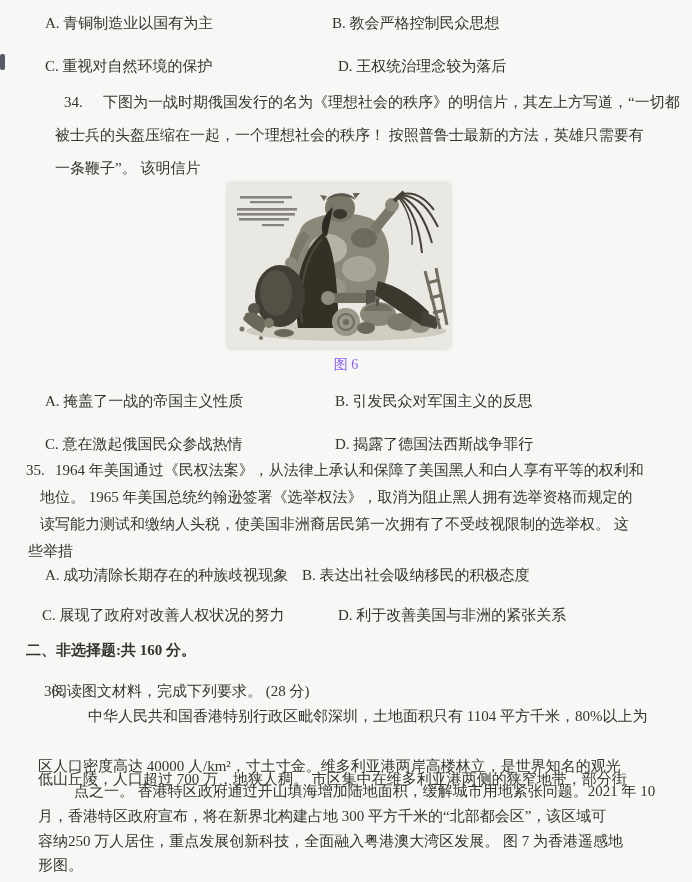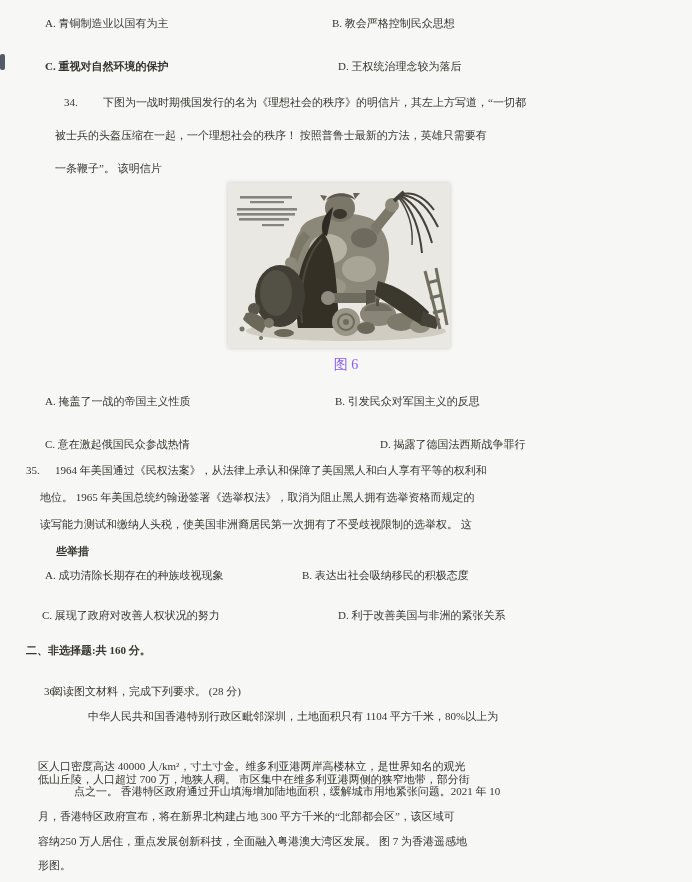--- a/index.html
+++ b/index.html
@@ -2,38 +2,38 @@
 <html><head>
 <meta charset="utf-8">
 <style>
   html,body{margin:0;padding:0;}
   body{
     width:692px;height:882px;position:relative;overflow:hidden;
     background:#f7f7f5;
     font-family:"Liberation Serif","DejaVu Serif",serif;
     color:#35342f;
   }
-  .line{position:absolute;font-size:11px;line-height:19px;white-space:nowrap;}
+  .line{position:absolute;font-size:15px;line-height:19px;white-space:nowrap;}
   .bold{font-weight:bold;}
   .caption{position:absolute;width:692px;text-align:center;font-size:14px;color:#8b5cf6;}
   .artifact{position:absolute;background:#39404e;border-radius:2px;opacity:.85;}
   .figure-box{
     position:absolute;left:228px;top:183px;width:222px;height:165px;
     background:#eae8e2;box-shadow:0 0 4px rgba(120,118,110,.35);
   }
   .figure-box svg{display:block;width:100%;height:100%;}
 </style>
 </head>
 <body>
 
 <div class="artifact" style="left:0;top:54px;width:5px;height:16px;"></div>
 
 <span class="line" style="left:45px;top:14px;">A. 青铜制造业以国有为主</span>
 <span class="line" style="left:332px;top:14px;">B. 教会严格控制民众思想</span>
-<span class="line" style="left:45px;top:57px;font-weight:bold;">C. 重视对自然环境的保护</span>
+<span class="line" style="left:45px;top:57px;">C. 重视对自然环境的保护</span>
 <span class="line" style="left:338px;top:57px;text-align:right;">D. 王权统治理念较为落后</span>
 
 <span class="line" style="left:26px;top:93px;margin-left:38px;">34.</span>
 <span class="line" style="left:55px;top:93px;margin-left:48px;">下图为一战时期俄国发行的名为《理想社会的秩序》的明信片，其左上方写道，“一切都</span>
 <span class="line" style="left:55px;top:126px;">被士兵的头盔压缩在一起，一个理想社会的秩序！ 按照普鲁士最新的方法，英雄只需要有</span>
 <span class="line" style="left:55px;top:159px;">一条鞭子”。 该明信片</span>
 
 <div class="figure-box">
   <svg viewBox="0 0 222 165">
     <rect x="0" y="0" width="222" height="165" fill="#eae8e2"></rect>
@@ -130,27 +130,27 @@
       <circle cx="14" cy="146" r="2.5" fill="#777466"></circle>
       <circle cx="33" cy="155" r="2" fill="#777466"></circle>
     </g>
   </svg>
 </div>
 <div class="caption" style="top:356px;">图 6</div>
 
 <span class="line" style="left:45px;top:392px;">A. 掩盖了一战的帝国主义性质</span>
 <span class="line" style="left:335px;top:392px;">B. 引发民众对军国主义的反思</span>
 <span class="line" style="left:45px;top:435px;">C. 意在激起俄国民众参战热情</span>
-<span class="line" style="left:335px;top:435px;margin-left:45px;">D. 揭露了德国法西斯战争罪行</span>
+<span class="line" style="left:335px;top:435px;">D. 揭露了德国法西斯战争罪行</span>
 
 <span class="line" style="left:26px;top:461px;">35.</span>
 <span class="line" style="left:55px;top:461px;">1964 年美国通过《民权法案》，从法律上承认和保障了美国黑人和白人享有平等的权利和</span>
 <span class="line" style="left:40px;top:488px;">地位。 1965 年美国总统约翰逊签署《选举权法》，取消为阻止黑人拥有选举资格而规定的</span>
 <span class="line" style="left:40px;top:515px;">读写能力测试和缴纳人头税，使美国非洲裔居民第一次拥有了不受歧视限制的选举权。 这</span>
-<span class="line" style="left:56px;top:542px;font-weight:bold;">些举措</span>
+<span class="line" style="left:28px;top:542px;">些举措</span>
 
 <span class="line" style="left:45px;top:566px;">A. 成功清除长期存在的种族歧视现象</span>
 <span class="line" style="left:302px;top:566px;">B. 表达出社会吸纳移民的积极态度</span>
 <span class="line" style="left:42px;top:606px;">C. 展现了政府对改善人权状况的努力</span>
 <span class="line" style="left:338px;top:606px;">D. 利于改善美国与非洲的紧张关系</span>
 
 <span class="line bold" style="left:26px;top:641px;">二、非选择题:共 160 分。</span>
 
 <span class="line" style="left:44px;top:682px;">36.</span>
 <span class="line" style="left:52px;top:682px;">阅读图文材料，完成下列要求。 (28 分)</span>

